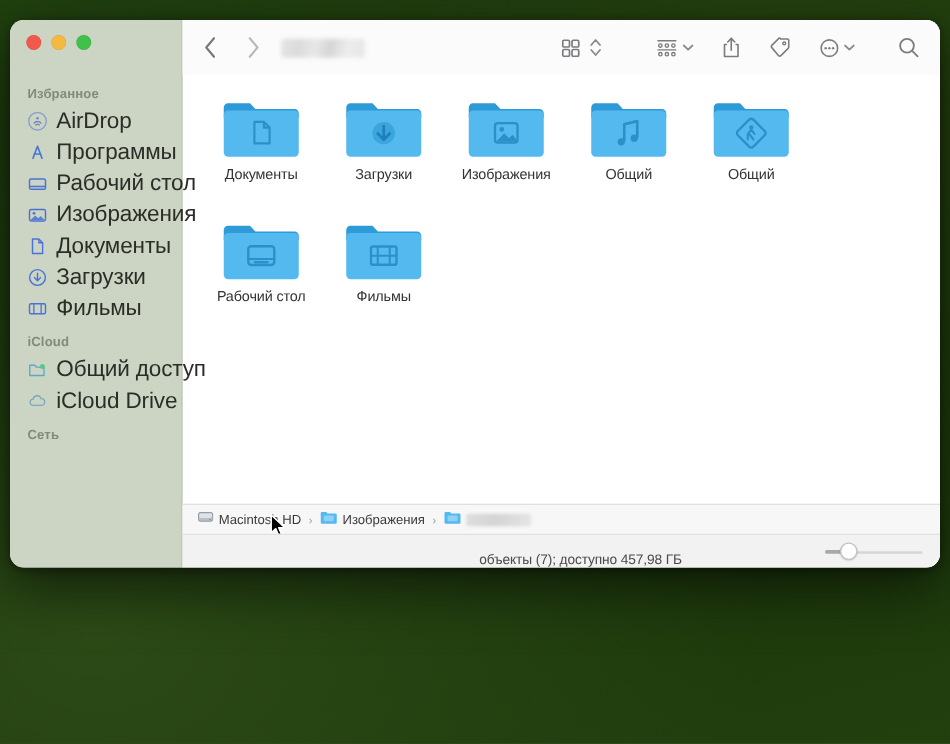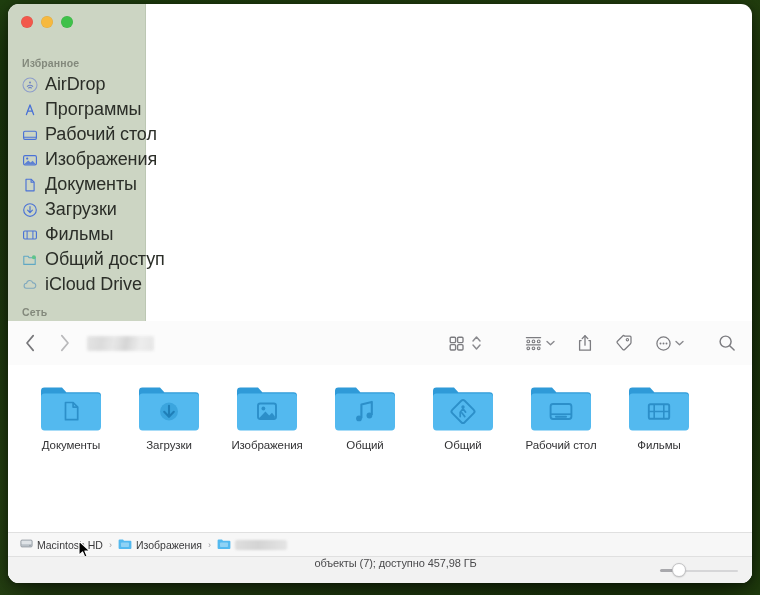--- a/index.html
+++ b/index.html
@@ -13,28 +13,27 @@
     background-image:
       radial-gradient(ellipse at 10% 85%, #2c4a16 0%, rgba(44,74,22,0) 55%),
       radial-gradient(ellipse at 88% 12%, #24400f 0%, rgba(36,64,15,0) 60%),
       linear-gradient(165deg, #20400f 0%, #16300a 48%, #22400e 100%);
     position: relative;
   }
 
   
   #window {
     position: absolute;
-    left: 8px; top: 4px;
-    width: 744px; height: 579px;
+    left: 8px; top: 16px;
+    width: 744px; height: 438px;
     border-radius: 11px;
     overflow: hidden;
     box-shadow: 0 16px 44px rgba(0,0,0,0.55), 0 2px 8px rgba(0,0,0,0.4);
     display: flex;
     background: #ffffff;
-    flex-direction: column;
   }
 
   
   #sidebar {
     width: 138px;
     flex: 0 0 138px;
     background: #ccd5c3;
     position: relative;
     padding-top: 44px;
     border-right: 1px solid #bcc7b3;
@@ -184,21 +183,21 @@
     filter: blur(1.3px);
   }
 
   
   #statusbar {
     height: 27px;
     flex: 0 0 27px;
     background: #f2f2f2;
     border-top: 1px solid #e0e0e0;
     display: flex;
-    align-items: flex-start;
+    align-items: flex-end;
     justify-content: center;
     position: relative;
     padding-left: 31px;
   }
   #status-text {
     font-size: 11px;
     color: #4a4a4c;
     letter-spacing: -0.1px;
   }
   #zoom-slider {
@@ -320,20 +319,21 @@
     <div class="sb-item">
       <span class="sb-ico">
         <svg width="16" height="16" viewBox="0 0 16 16">
             <rect x="1.6" y="4" width="12.8" height="8" rx="1.2" fill="none" stroke="#4a72d6" stroke-width="1.15"></rect>
             <path d="M5.1 4 V12 M10.9 4 V12" stroke="#4a72d6" stroke-width="1.05"></path>
           </svg>
       </span>
       <span class="sb-lbl">Фильмы</span>
     </div>
 
+    <div class="sb-section">iCloud</div>
 
     <div class="sb-item">
       <span class="sb-ico">
         <svg width="16" height="16" viewBox="0 0 16 16">
             <path d="M1.8 12.4 V4.2 h4.1 l1.2 1.5 h6.1 V12.4 Z" fill="none" stroke="#5fa8c4" stroke-width="1.1" stroke-linejoin="round"></path>
             <circle cx="11.9" cy="5.2" r="2" fill="#5fc48a"></circle>
           </svg>
       </span>
       <span class="sb-lbl">Общий доступ</span>
     </div>

